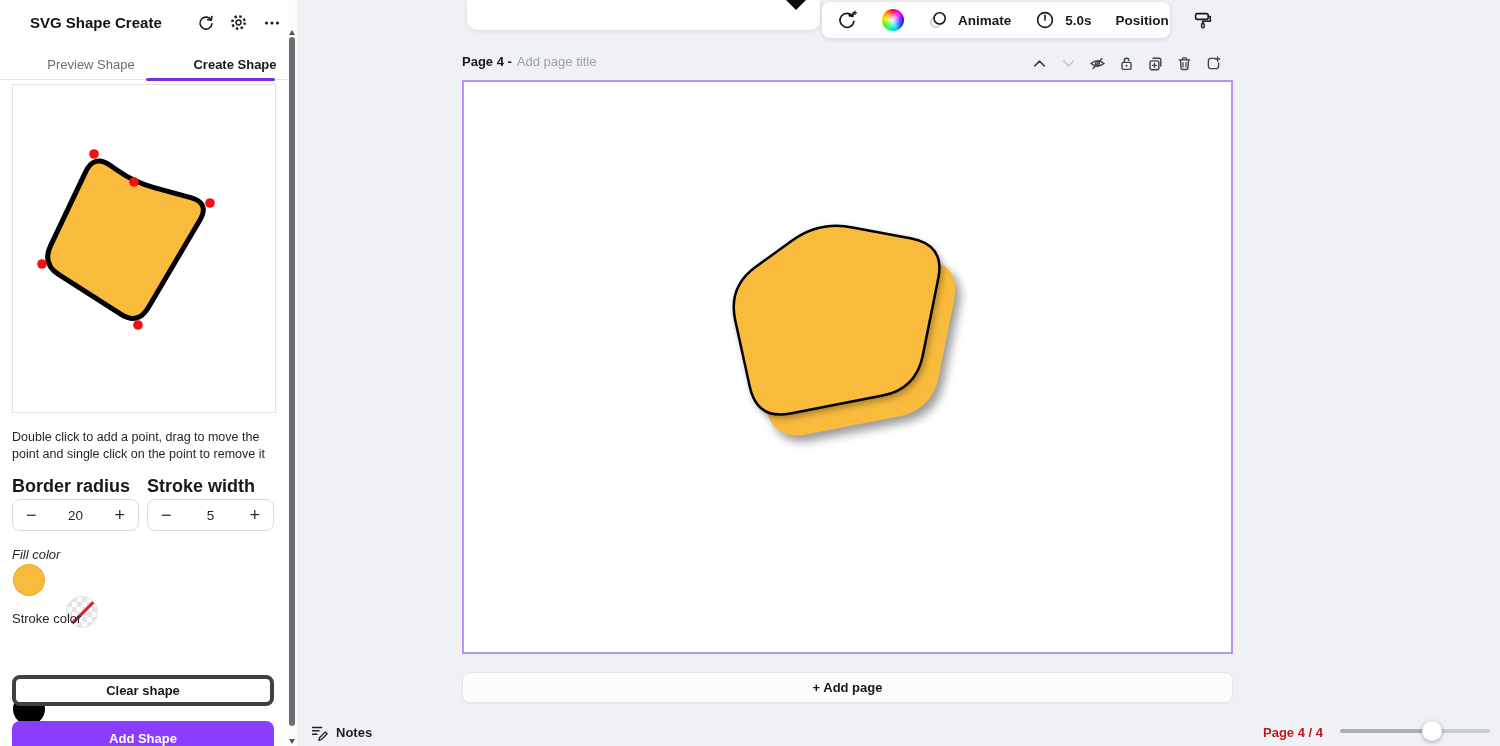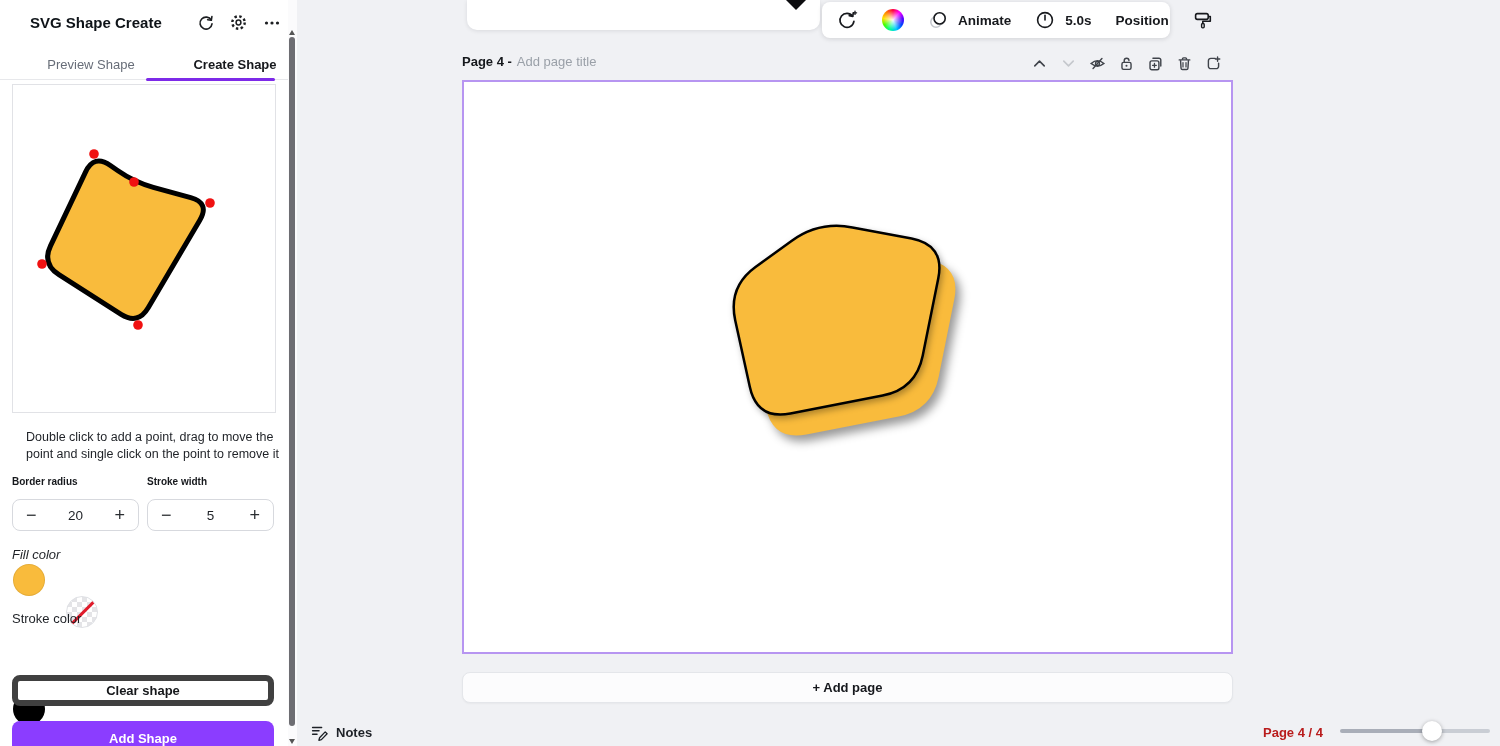--- a/index.html
+++ b/index.html
@@ -13,35 +13,35 @@
   .panel-head-icons { left:196px; top:13px; display:flex; gap:14px; align-items:center; }
   .panel-head-icons .ibtn { width:19px; height:19px; display:flex; align-items:center; justify-content:center; cursor:pointer; }
 
   .tabbar { left:0; top:50px; width:288px; height:30px; border-bottom:1px solid #e7e8eb; display:flex; }
   .tab { flex:1; text-align:center; font-size:13px; padding-top:7px; cursor:pointer;margin-left:38px; }
   .tab.inactive { color:#676d78; font-weight:500; }
   .tab.active { color:#16181c; font-weight:700; }
   .tab-underline { left:146px; top:78px; width:129px; height:3px; border-radius:2px; }
 
   .editor-box { left:12px; top:84px; width:264px; height:329px; border:1px solid #e1e2e6; background:#fff; }
-  .hint { left:12px; top:429px; width:268px; font-size:12.5px; line-height:1.38; color:#1e2126;margin-left:14px; }
-
-  .ctl-label { font-size:10px; font-weight:700; color:#16181c; }
+  .hint { left:12px; top:429px; width:268px; font-size:12.5px; line-height:1.38; color:#1e2126; }
+
+  .ctl-label { font-size:18px; font-weight:700; color:#16181c; }
   .ctl-label2 { font-size:13px; color:#1e2126; }
   .stepper { width:127px; height:32px; border:1px solid #d7d9de; border-radius:8px; display:flex; align-items:center; justify-content:space-between; padding:0 13px; background:#fff; }
   .stepper .sign { font-size:18px; font-weight:300; color:#2a2d31; cursor:pointer; line-height:1; }
   .stepper .val { font-size:13.5px; color:#1e2126; }
 
   .swatch { width:32px; height:32px; border-radius:50%; cursor:pointer; position:relative; }
   .swatch.checker { border:1px solid #dfe1e5;
      background-image:conic-gradient(#e4e4e7 25%, #fff 25% 50%, #e4e4e7 50% 75%, #fff 75%);
      background-size:10px 10px; background-position:center; overflow:hidden; }
   .swatch.checker .slash { position:absolute; left:-4px; top:14px; width:40px; height:2.6px; background:#e01b2b; transform:rotate(-45deg); }
 
-  .btn-clear { left:12px; top:675px; width:262px; height:31px; background:#fff; border:6px solid #404040; border-radius:8px; font-size:13px; font-weight:700; color:#15171a; display:flex; align-items:center; justify-content:center; cursor:pointer; }
+  .btn-clear { left:12px; top:675px; width:262px; height:31px; background:#fff; border:4px solid #404040; border-radius:8px; font-size:13px; font-weight:700; color:#15171a; display:flex; align-items:center; justify-content:center; cursor:pointer; }
   .btn-add { left:12px; top:721px; width:262px; height:34px; border:none; border-radius:8px; font-size:13px; font-weight:700; color:#fff; display:flex; align-items:center; justify-content:center; cursor:pointer; }
 
   
   .pscroll-track { left:288px; top:0; width:9px; height:746px; background:#fbfbfc; }
   .pscroll-thumb { left:289px; top:37px; width:6px; height:689px; background:#6d6d72; border-radius:3px; }
   .pscroll-arrow { left:289px; width:0; height:0; border-left:3.5px solid transparent; border-right:3.5px solid transparent; }
   .pscroll-arrow.up { top:30px; border-bottom:5px solid #555; }
   .pscroll-arrow.down { top:739px; border-top:5px solid #555; }
 
   

